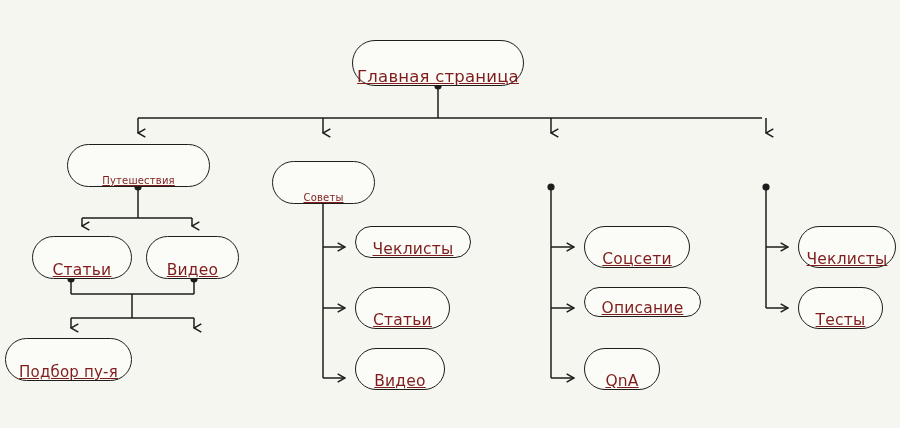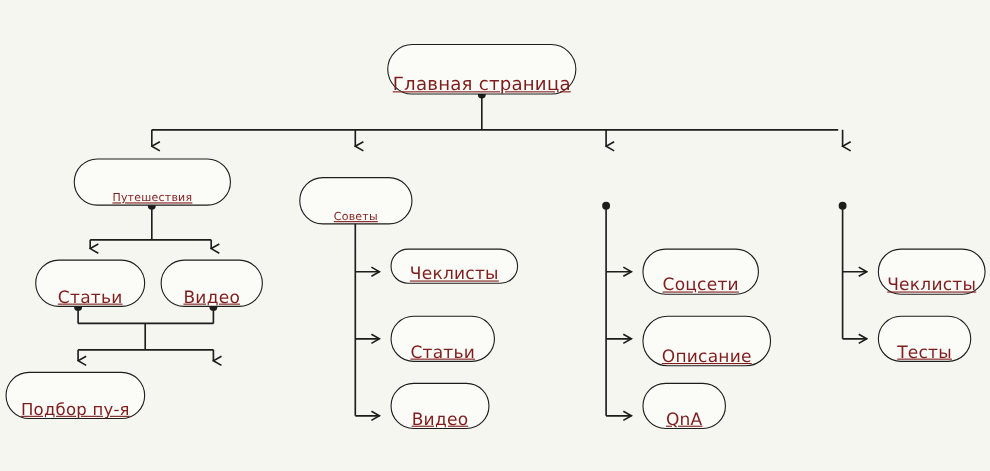--- a/index.html
+++ b/index.html
@@ -157,21 +157,21 @@
       </div>
       <div class="node lvl-2" style="left: 355px; top: 287px; width: 95px; height: 42px;">
         <span class="node-label">Статьи</span>
       </div>
       <div class="node lvl-2" style="left: 355px; top: 348px; width: 90px; height: 42px;">
         <span class="node-label">Видео</span>
       </div>
       <div class="node lvl-2" style="left: 584px; top: 226px; width: 106px; height: 42px;">
         <span class="node-label">Соцсети</span>
       </div>
-      <div class="node lvl-2" style="left: 584px; top: 287px; width: 117px; height: 46px;">
+      <div class="node lvl-2" style="left: 584px; top: 287px; width: 117px; height: 30px;">
         <span class="node-label">Описание</span>
       </div>
       <div class="node lvl-2" style="left: 584px; top: 348px; width: 76px; height: 42px;">
         <span class="node-label">QnA</span>
       </div>
       <div class="node lvl-2" style="left: 798px; top: 226px; width: 98px; height: 42px;">
         <span class="node-label">Чеклисты</span>
       </div>
       <div class="node lvl-2" style="left: 798px; top: 287px; width: 85px; height: 42px;">
         <span class="node-label">Тесты</span>

